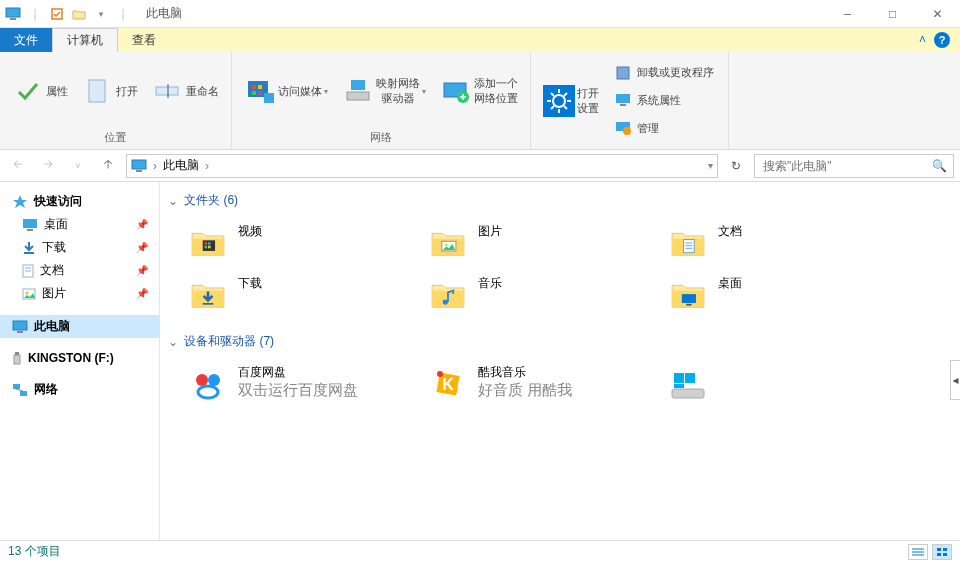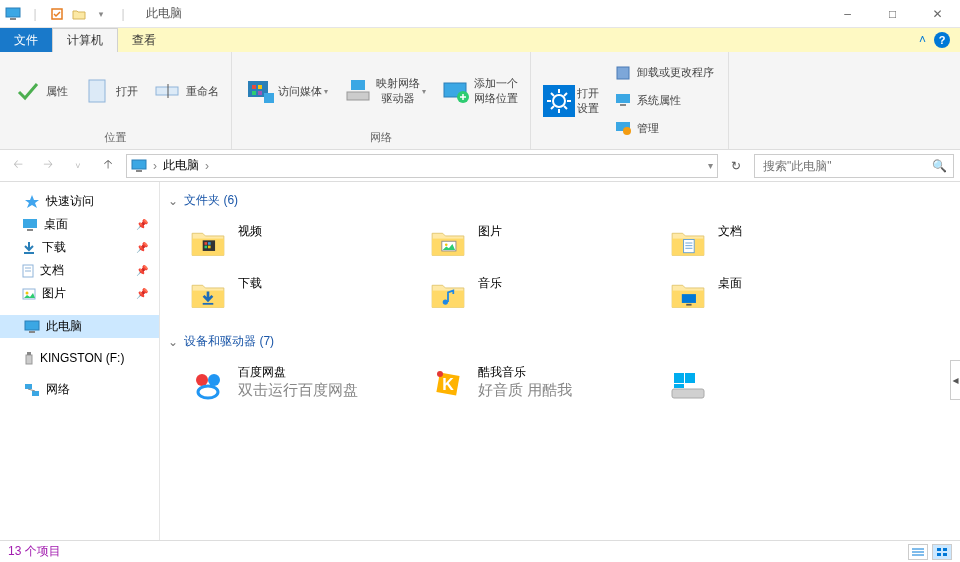--- a/index.html
+++ b/index.html
@@ -31,33 +31,33 @@
   .addr-box{flex:1;height:24px;border:1px solid #ccc;display:flex;align-items:center;padding:0 4px;gap:6px}
   .addr-box .sep{color:#888}
   .refresh-btn{width:24px;height:24px;display:flex;align-items:center;justify-content:center;color:#555}
   .search-box{width:200px;height:24px;border:1px solid #ccc;display:flex;align-items:center;padding:0 6px;color:#888}
   .search-box input{border:none;outline:none;flex:1;font-size:12px;color:#888}
   .body{display:flex;height:calc(562px - 28px - 24px - 98px - 32px - 22px)}
   .nav-pane{width:160px;border-right:1px solid #e5e5e5;padding:8px 0;overflow:auto}
   .nav-item{display:flex;align-items:center;gap:6px;padding:3px 10px 3px 22px;position:relative}
   .nav-item .pin{margin-left:auto;color:#888;font-size:10px}
   .nav-item.sel{background:#cce8ff}
-  .nav-item.top{padding-left:24px;font-weight:normal}
+  .nav-item.top{padding-left:12px;font-weight:bold}
   .nav-sp{height:10px}
   .content{flex:1;overflow:auto;padding:6px 0 6px 0}
   .grp-header{display:flex;align-items:center;gap:6px;color:#1a56a8;padding:4px 8px}
   .grp-header .chev{color:#777}
   .items-grid{display:flex;flex-wrap:wrap;padding:4px 0 8px 24px}
   .item{width:240px;display:flex;align-items:flex-start;gap:10px;padding:6px 4px}
   .item .icon{width:40px;height:40px;display:flex;align-items:center;justify-content:center;flex-shrink:0}
   .item .lbls{display:flex;flex-direction:column}
   .item .lbls .sub{color:#888;font-size:15px}
   .drive-bar{width:170px;height:14px;border:1px solid #bcbcbc;background:#eee;margin-top:2px}
   .drive-bar .fill{height:100%;background:#26a0da}
-  .status-bar{height:22px;border-top:1px solid #ddd;display:flex;align-items:center;padding:0 8px;color:#a21caf}
+  .status-bar{height:22px;border-top:1px solid #ddd;display:flex;align-items:center;padding:0 8px;color:#0f766e}
   .status-bar .view-btns{margin-left:auto;display:flex;gap:4px}
   .view-btn{width:20px;height:16px;border:1px solid #ccc;display:flex;align-items:center;justify-content:center}
   .side-tab{position:absolute;right:0;top:360px;width:10px;height:40px;background:#fff;border:1px solid #ccc;border-right:none;display:flex;align-items:center;justify-content:center;color:#555}
   
   .folder-ic{width:36px;height:30px}
   svg{display:block}
 </style>
 </head>
 <body>
 

